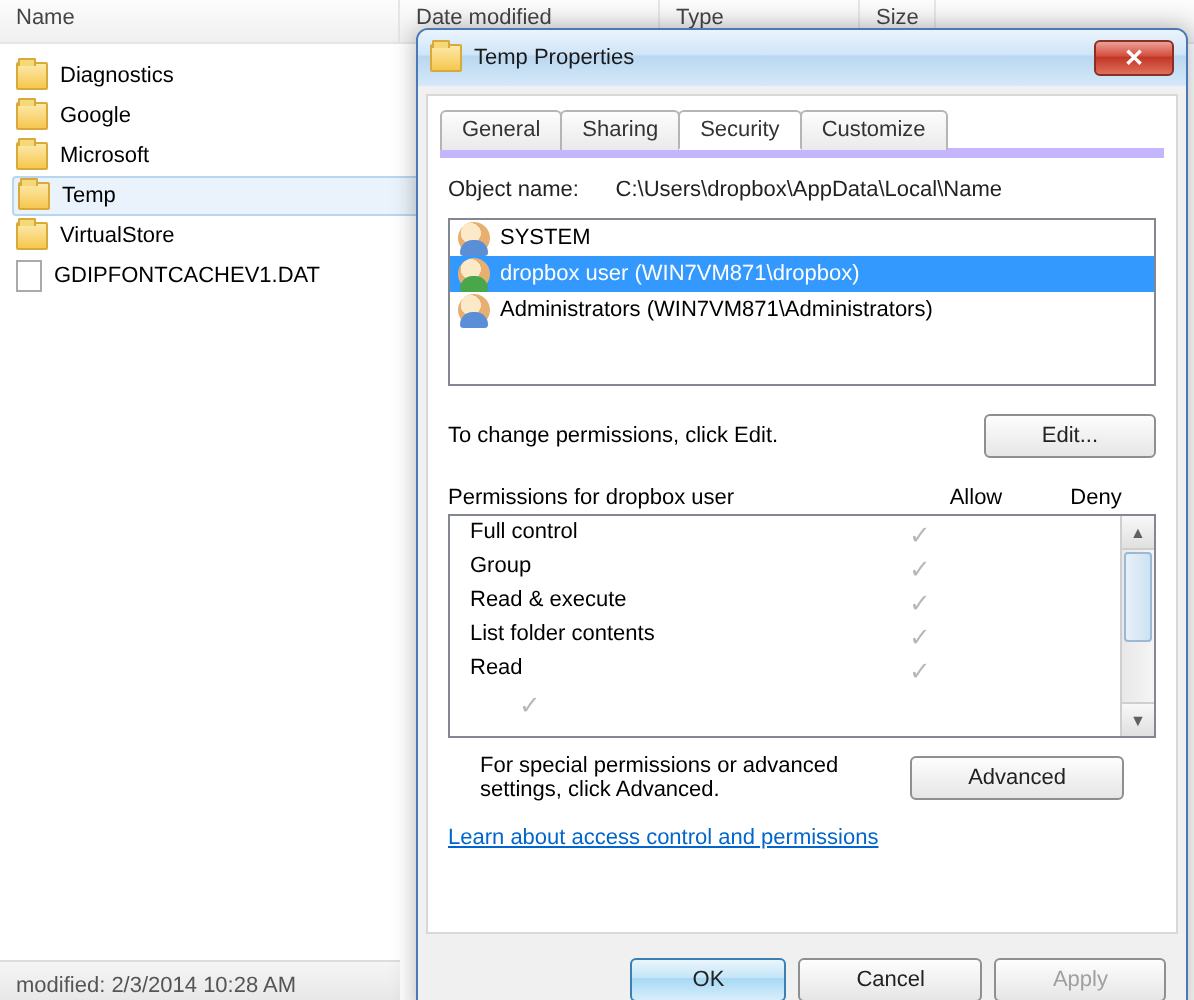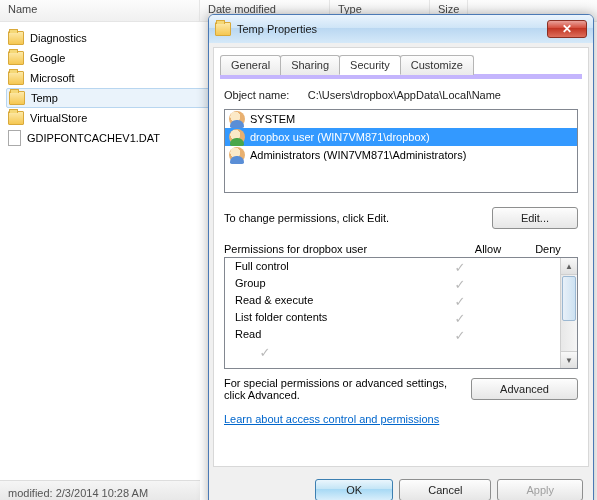--- a/index.html
+++ b/index.html
@@ -48,21 +48,21 @@
 .permbox{border:1px solid #828790;background:#fff;margin:0 4px;height:112px;display:flex}
 .permlist{flex:1;padding:2px 0}
 .prow{display:flex;height:17px;align-items:flex-start;padding:0 10px}
 .prow .nm{flex:1}
 .chk{width:60px;text-align:center;color:#b8b8b8;font-size:13px}
 .scrollb{width:17px;background:linear-gradient(90deg,#e8e8e8,#f5f5f5);border-left:1px solid #cfcfcf;display:flex;flex-direction:column}
 .sarrow{height:17px;background:linear-gradient(#f8f8f8,#e0e0e0);border-bottom:1px solid #cfcfcf;display:flex;align-items:center;justify-content:center;color:#606060;font-size:8px}
 .sarrow.bt{border-bottom:none;border-top:1px solid #cfcfcf}
 .sthumb{flex:.6;margin:1px;background:linear-gradient(90deg,#e8f0f8,#cde2f2);border:1px solid #9cb8d2;border-radius:2px}
 .strack{flex:.4}
-.advrow{display:flex;align-items:center;justify-content:space-between;margin:8px 4px;gap:10px}
+.advrow{display:flex;align-items:center;justify-content:space-between;margin:8px 20px;gap:10px}
 .advrow .txt{flex:1}
 .link{color:#0066cc;text-decoration:underline;margin:4px 4px 0 4px;display:inline-block}
 .footer{height:38px;display:flex;align-items:center;justify-content:flex-end;gap:6px;padding:0 10px;background:#f0f0f0}
 </style>
 </head>
 <body>
 
 <div class="explorer">
   <div class="ex-header">
     <div class="ex-col name">Name</div>

